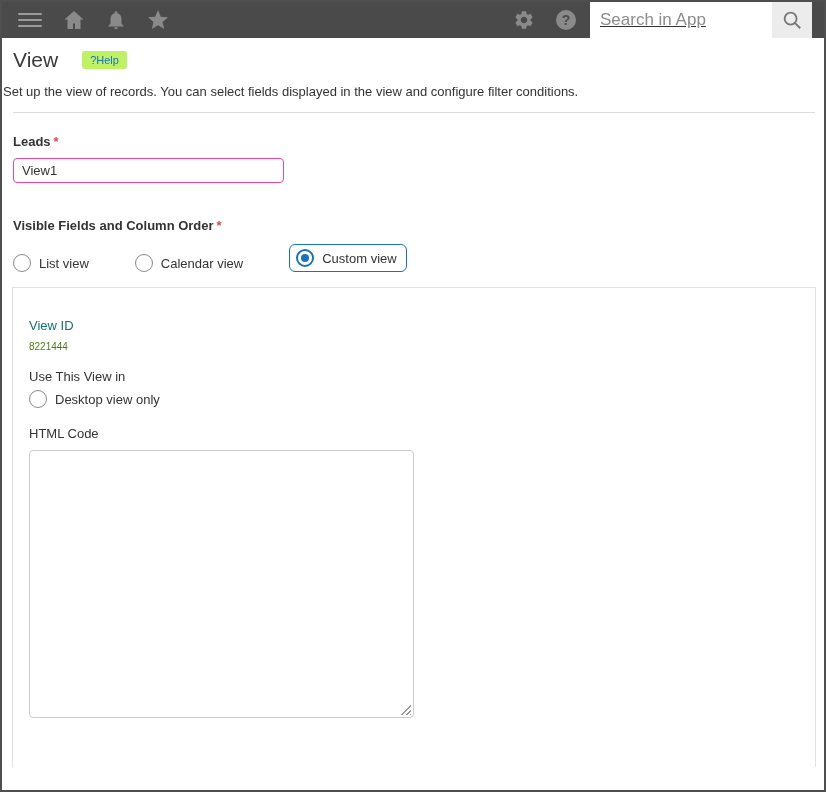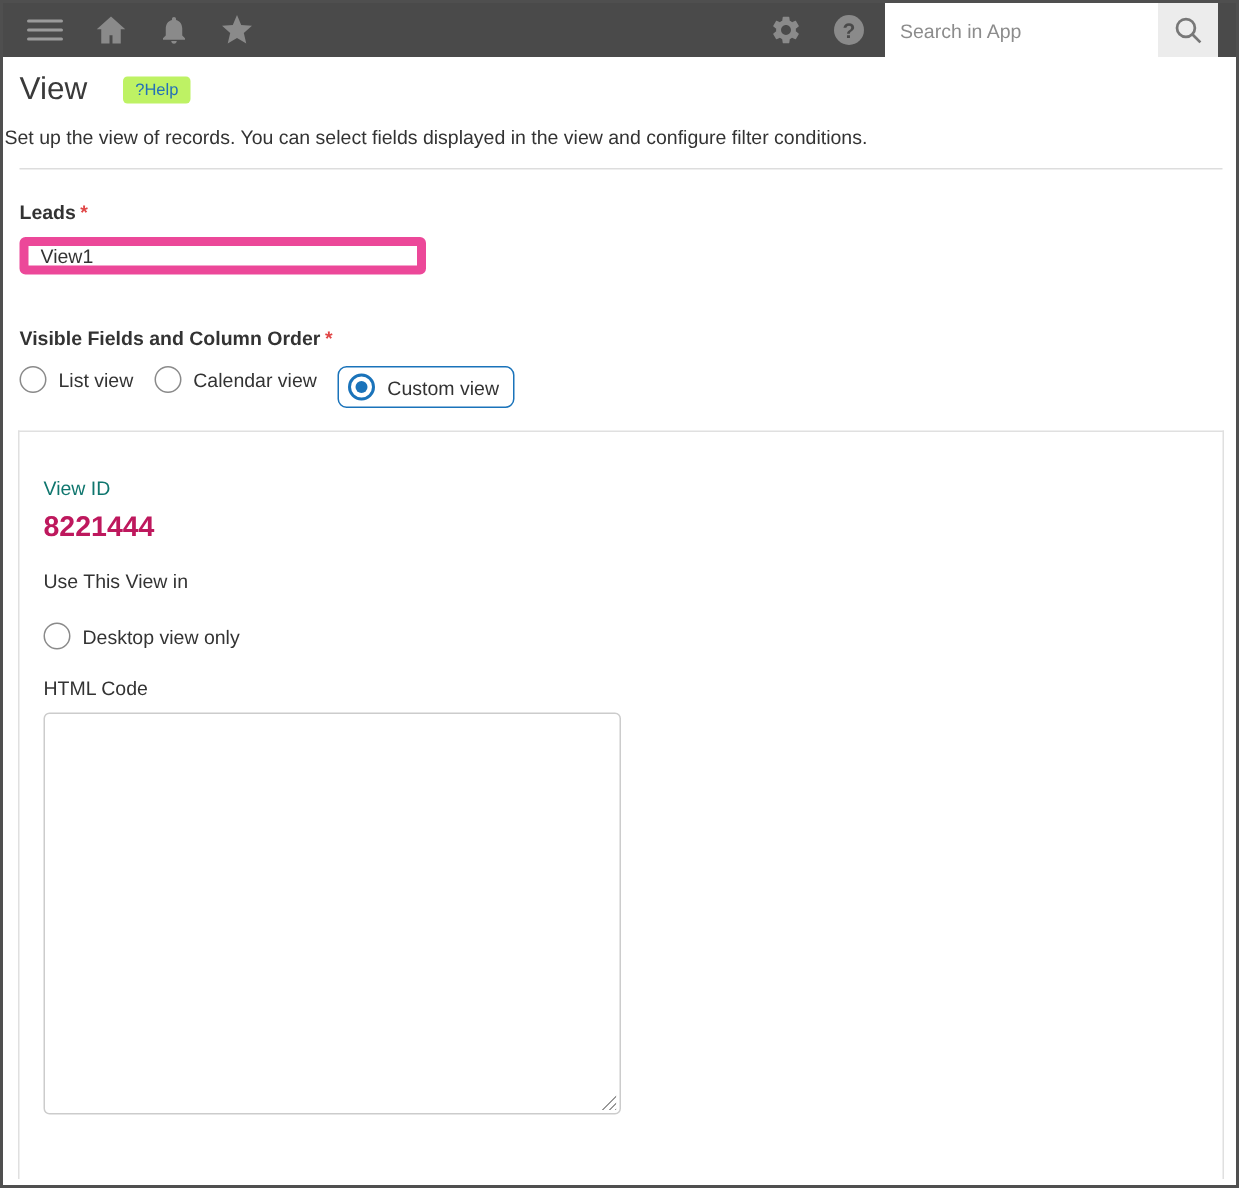--- a/index.html
+++ b/index.html
@@ -40,23 +40,23 @@
     width: 20px; height: 20px; border-radius: 50%;
     background: #8a8a8a; color: #4a4a4a;
     font-weight: bold; font-size: 14px;
     display: flex; align-items: center; justify-content: center;
   }
   .searchwrap { display: flex; height: 36px; }
   .search-input {
     width: 182px; height: 36px;
     border: none; outline: none;
     padding: 0 10px;
-    font-size: 13px;
+    font-size: 17px;
     font-family: "Liberation Sans", sans-serif;
-    color: #333; background: #fff;
+    color: #333; background: #fff; text-decoration: underline;
   }
   .search-input::placeholder { color: #8c8c8c; }
   .search-btn {
     width: 40px; height: 36px;
     background: #ececec; border: none;
     display: flex; align-items: center; justify-content: center;
     cursor: pointer;
   }
   .topbar-right-pad { width: 12px; }
 
@@ -85,29 +85,29 @@
   .page-desc { padding: 12px 0 0 1px; font-size: 13px; color: #333; }
   .divider { border: none; border-top: 1px solid #ddd; margin: 13px 9px 0 11px; }
 
   
   .section-label { font-weight: bold; font-size: 13px; color: #333; }
   .req { color: #e04545; margin-left: 3px; font-weight: bold; }
   .name-section { padding: 21px 0 0 11px; }
   .name-input {
     margin-top: 9px;
     width: 271px; height: 25px;
-    border: 6px solid #ec4899;
+    border: 1px solid #ec4899;
     border-radius: 4px;
     padding: 0 8px;
     font-size: 13px;
     font-family: "Liberation Sans", sans-serif;
     color: #333;
   }
   .vf-section { padding: 35px 0 0 11px; }
-  .radio-row { display: flex; align-items: flex-start; margin-top: 11px; }
+  .radio-row { display: flex; align-items: flex-end; margin-top: 11px; gap: 32px; }
   .radio-opt { display: flex; align-items: center; margin-right: 14px; cursor: pointer; }
   .radio-circle {
     width: 18px; height: 18px;
     border: 1px solid #8a8a8a;
     border-radius: 50%;
     background: #fff;
     display: inline-block;
     position: relative;
     flex: none;
   }
@@ -131,23 +131,23 @@
   
   .custom-box {
     margin: 15px 8px 0 10px;
     border: 1px solid #e0e0e0;
     border-bottom: none;
     padding: 15px 0 40px 16px;
     min-height: 480px;
   }
   .warning { color: #c94a4a; font-size: 13px; line-height: 19px; max-width: 552px; }
   .viewid-label { margin-top: 15px; font-size: 13px; color: #0f766e; }
-  .viewid-value { margin-top: 8px; font-size: 19px; font-weight: bold; color: #be185d; }
+  .viewid-value { margin-top: 8px; font-size: 10px; font-weight: normal; color: #4d7c0f; }
   .useview-label { margin-top: 17px; font-size: 13px; color: #333; }
-  .useview-radios { margin-top: 20px; }
+  .useview-radios { margin-top: 6px; }
   .useview-radios .radio-opt { margin-right: 40px; }
   .htmlcode-label { margin-top: 18px; font-size: 13px; color: #333; }
   .textarea-wrap { position: relative; width: 385px; margin-top: 9px; }
   .html-textarea {
     width: 385px; height: 268px;
     border: 1px solid #ccc;
     border-radius: 4px;
     resize: none;
     font-family: "Liberation Sans", sans-serif;
     font-size: 13px;

